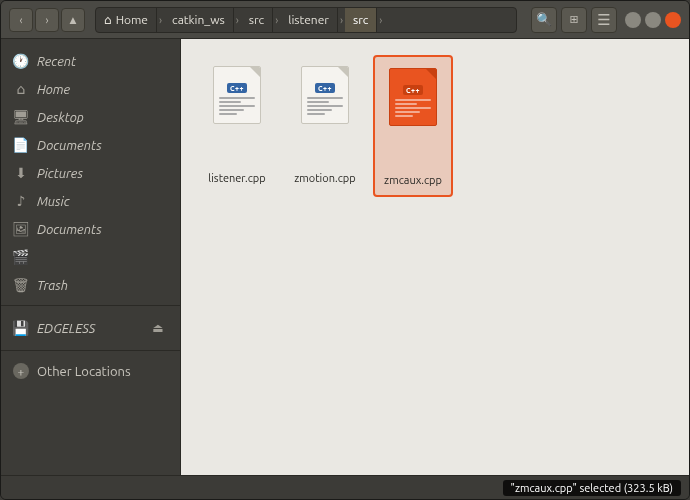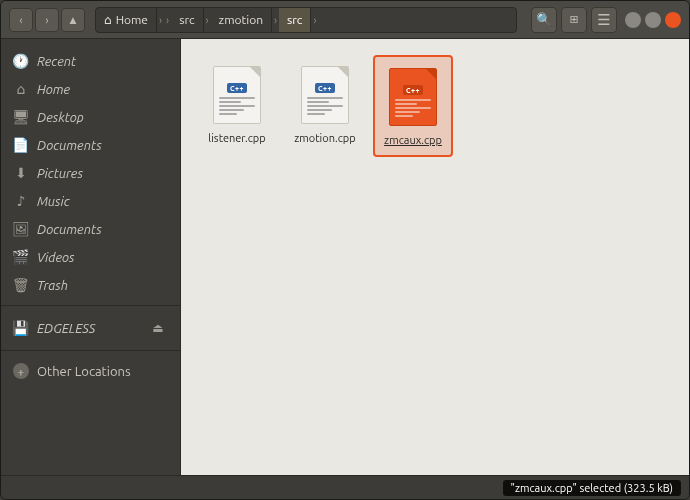--- a/index.html
+++ b/index.html
@@ -313,25 +313,25 @@
       background: rgba(255,255,255,0.5);
     }
 
     .file-name {
       font-size: 11px;
       color: #2a2925;
       text-align: center;
       word-break: break-all;
       line-height: 1.3;
       max-width: 78px;
+      margin-top: 40px;
     }
 
     .file-item.selected .file-name {
       color: #2a2925;
-      text-decoration: underline;
     }
 
     
     .statusbar {
       height: 24px;
       background: #3c3b37;
       border-top: 1px solid #2a2925;
       display: flex;
       align-items: center;
       justify-content: flex-end;
@@ -360,27 +360,30 @@
       <div class="nav-btn">›</div>
       <div class="nav-btn" style="font-size:9px">▲</div>
     </div>
 
     <div class="breadcrumb-bar">
       <div class="breadcrumb-item">
         <span>⌂</span>
         <span>Home</span>
       </div>
       <span class="breadcrumb-separator">›</span>
+      <div class="breadcrumb-item">
+        <span>catkin_ws</span>
+      </div>
       <span class="breadcrumb-separator">›</span>
       <div class="breadcrumb-item">
         <span>src</span>
       </div>
       <span class="breadcrumb-separator">›</span>
       <div class="breadcrumb-item">
-        <span>zmotion</span>
+        <span>listener</span>
       </div>
       <span class="breadcrumb-separator">›</span>
       <div class="breadcrumb-item active">
         <span>src</span>
       </div>
       <span class="breadcrumb-separator">›</span>
     </div>
 
     <div class="titlebar-actions">
       <div class="action-btn">🔍</div>
@@ -422,21 +425,20 @@
       <div class="sidebar-item">
         <span class="sidebar-icon">♪</span>
         <span class="sidebar-label">Music</span>
       </div>
       <div class="sidebar-item">
         <span class="sidebar-icon">🖼</span>
         <span class="sidebar-label">Documents</span>
       </div>
       <div class="sidebar-item">
         <span class="sidebar-icon">🎬</span>
-        <span class="sidebar-label">Videos</span>
       </div>
       <div class="sidebar-item">
         <span class="sidebar-icon">🗑</span>
         <span class="sidebar-label">Trash</span>
       </div>
 
       <div style="border-top:1px solid #2a2925; margin: 6px 0;"></div>
 
       <div class="sidebar-item">
         <span class="sidebar-icon">💾</span>

